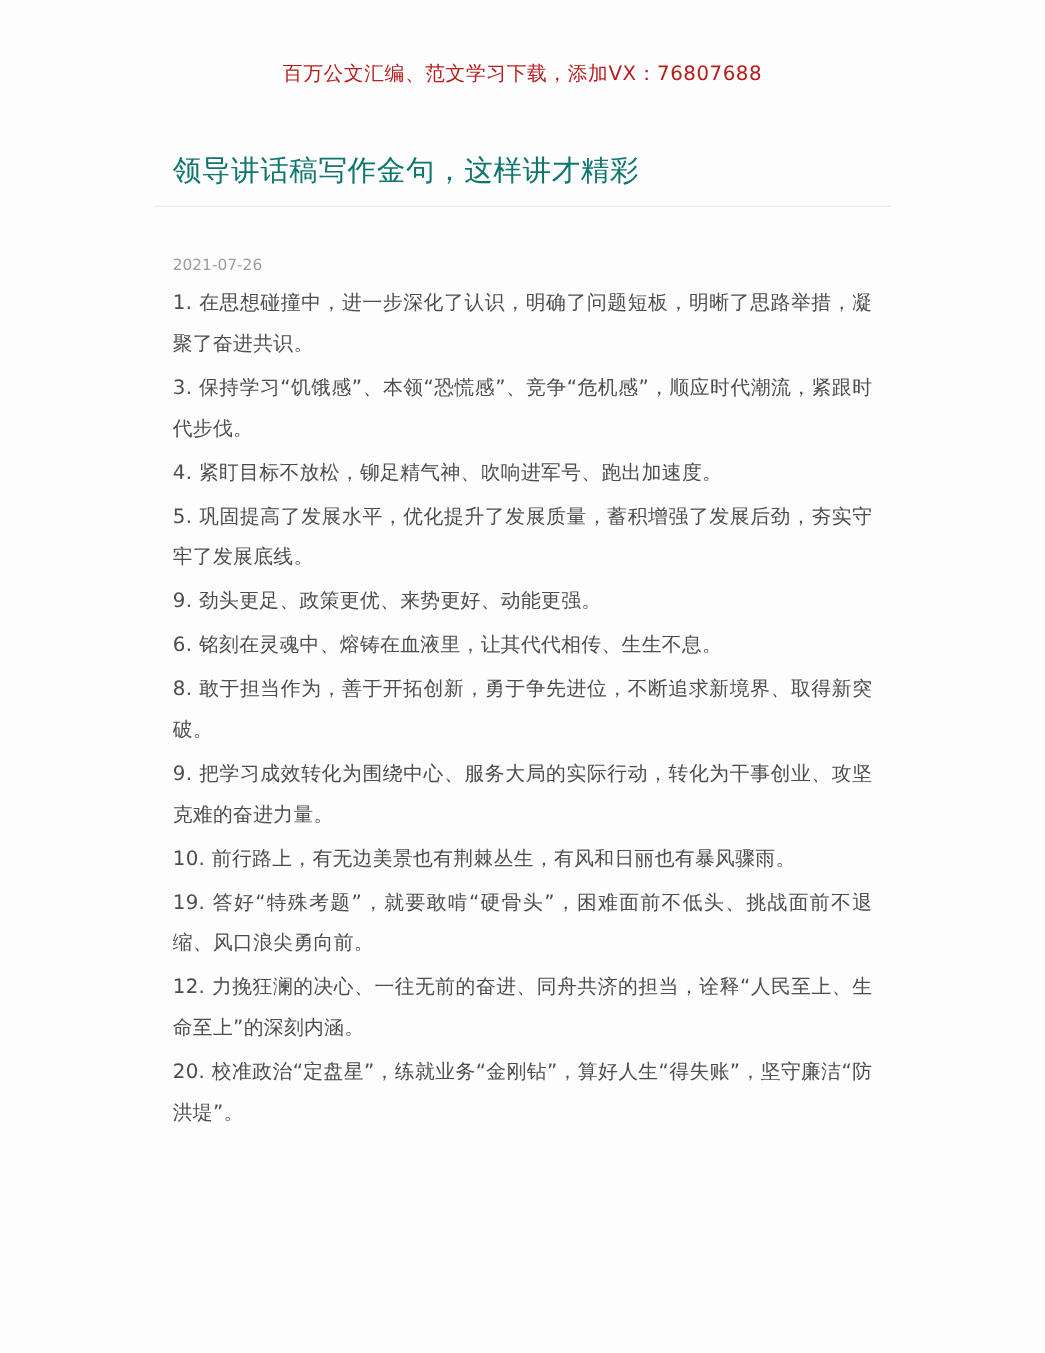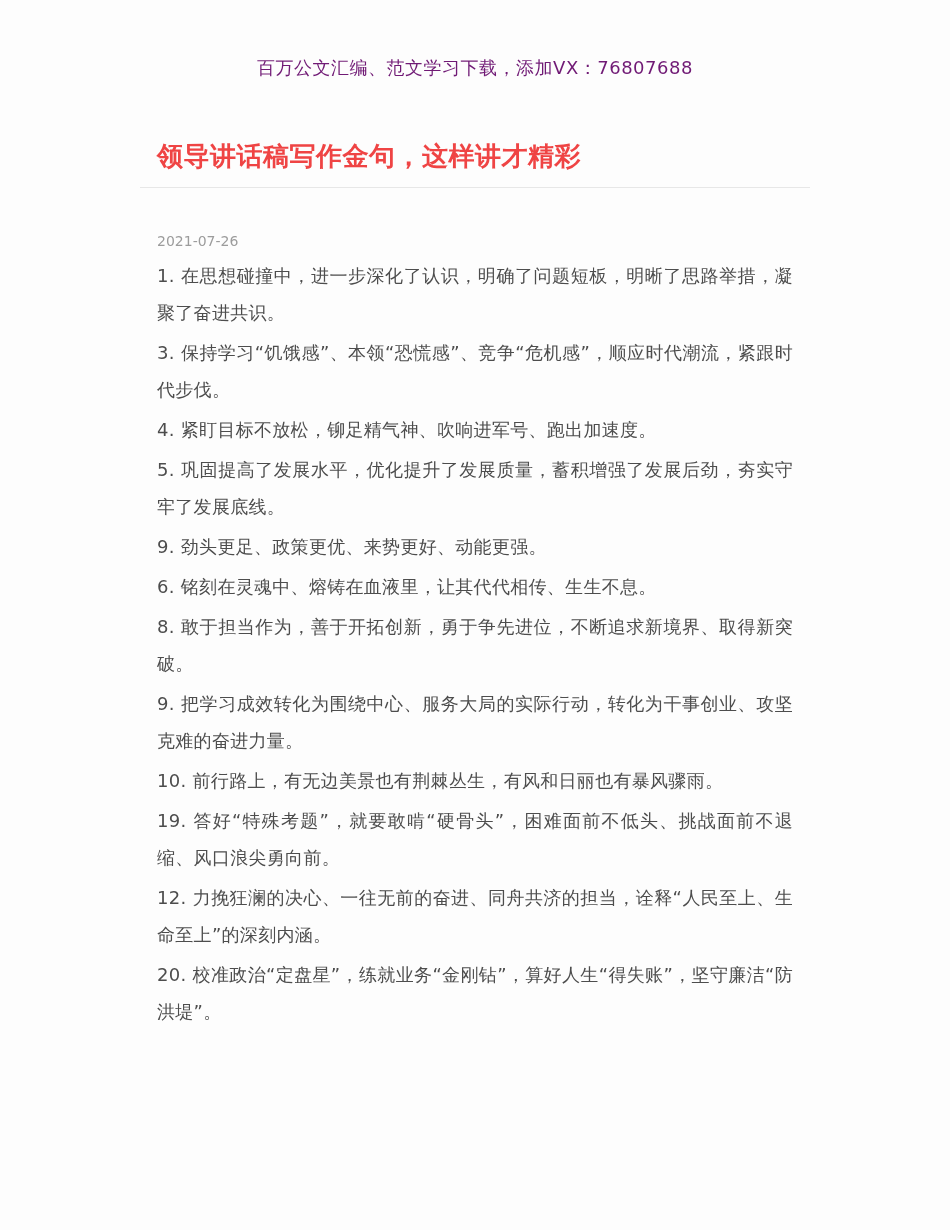--- a/index.html
+++ b/index.html
@@ -12,34 +12,34 @@
     height: 1230px;
     background: #fdfdfd;
     font-family: "DejaVu Sans", "Liberation Sans", sans-serif;
     overflow: hidden;
   }
   .promo {
     padding-top: 55px;
     text-align: center;
     font-size: 18px;
     line-height: 25px;
-    color: #701a75;
+    color: #b91c1c;
     letter-spacing: 0.5px;
   }
   .article {
     width: 670px;
     margin: 0 auto;
   }
   .title {
     margin-top: 58px;
     padding: 0 17px 12px 17px;
     font-size: 26px;
     line-height: 37px;
-    font-weight: 700;
-    color: #ef4444;
+    font-weight: 400;
+    color: #0f766e;
     letter-spacing: 0.5px;
     border-bottom: 1px solid #e7e7e7;
   }
   .date {
     margin-top: 41px;
     padding: 0 17px;
     font-size: 14px;
     line-height: 25px;
     color: #9c9c9c;
   }

